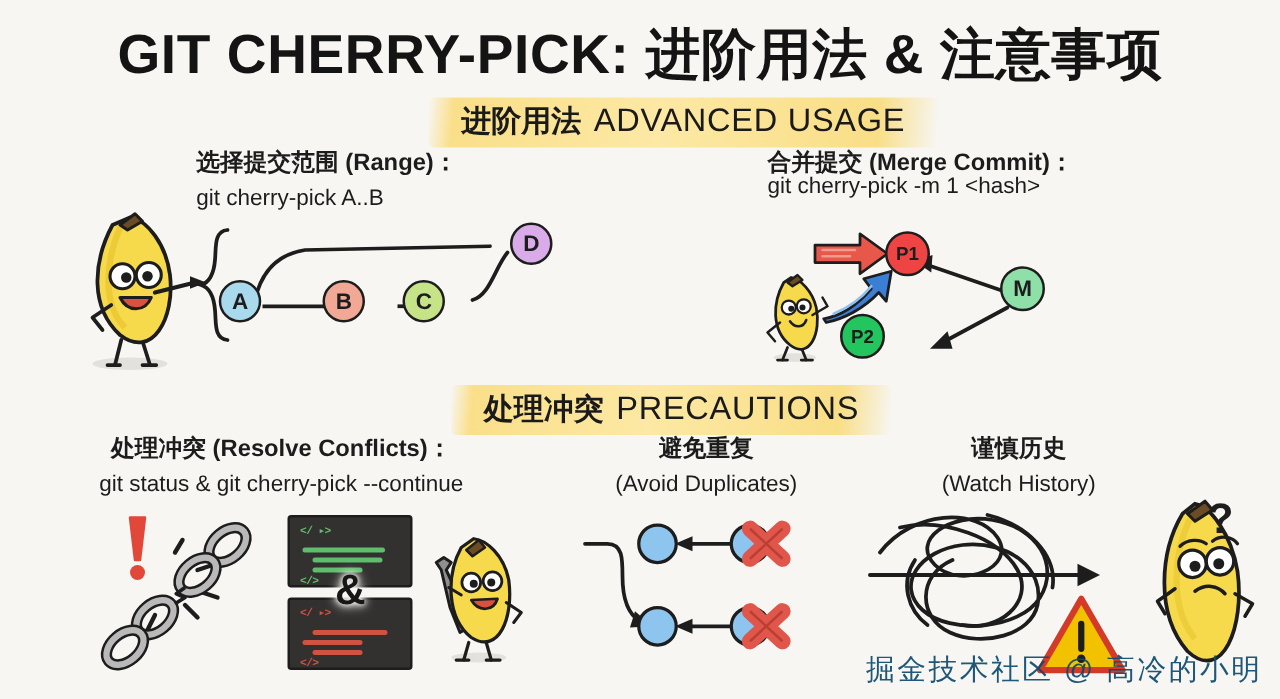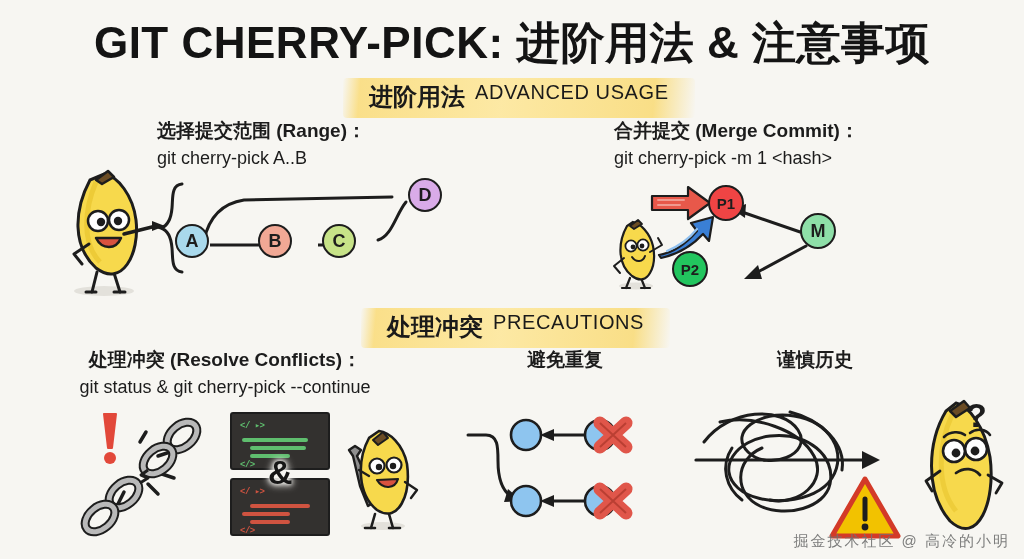--- a/index.html
+++ b/index.html
@@ -27,21 +27,21 @@
     padding:3px 26px 5px 26px;
     color:#1a1a1a;
     background:linear-gradient(95deg,
         rgba(250,225,140,0) 0%,
         rgba(250,222,132,.95) 5%,
         rgba(253,232,160,.95) 45%,
         rgba(249,221,129,.95) 88%,
         rgba(250,225,140,0) 100%);
     border-radius:4px;
   }
-  .banner .en{font-size:20px;font-weight:normal;margin-left:10px;letter-spacing:.6px;}
+  .banner .en{font-size:26px;font-weight:normal;margin-left:10px;letter-spacing:.6px;}
 
   
   .panel-title{font-size:19px;font-weight:bold;white-space:nowrap;line-height:1.35;}
   .panel-cmd{font-size:18px;font-weight:normal;white-space:nowrap;line-height:1.35;}
   .center{text-align:center;}
 
   
   .node{
     position:absolute;border-radius:50%;
     border:2.5px solid #1d1d1d;
@@ -64,21 +64,21 @@
     position:absolute;font-family:"Liberation Mono","DejaVu Sans Mono",monospace;
     font-size:9px;font-weight:bold;letter-spacing:-.5px;
   }
   .amp{
     position:absolute;font-size:34px;font-weight:bold;color:#161616;
     text-shadow:0 0 4px #f7f6f2,0 0 7px #f7f6f2,0 0 10px #f7f6f2;
   }
 
   
   #watermark{
-    bottom:8px;right:14px;font-size:15px;color:#737373;
+    bottom:8px;right:14px;font-size:23px;color:#0c4a6e;
     letter-spacing:2px;white-space:nowrap;opacity:.92;text-align:right;
   }
   
   .qmark{position:absolute;font-size:34px;font-weight:bold;color:#1d1d1d;}
 </style>
 </head>
 <body style="background: rgb(247, 246, 242);">
 
 <div class="stage">
 
@@ -139,21 +139,21 @@
       <path d="M208 70 C222 66 226 44 236 32" stroke="#1d1d1d" stroke-width="3" fill="none" stroke-linecap="round"></path>
     </svg>
   </div>
 
   <div class="node" style="top:224px;left:175px;width:34px;height:34px;background:#a9d9ec;">A</div>
   <div class="node" style="top:224px;left:258px;width:34px;height:34px;background:#f1a895;">B</div>
   <div class="node" style="top:224px;left:322px;width:34px;height:34px;background:#c7e388;">C</div>
   <div class="node" style="top:178px;left:408px;width:34px;height:34px;background:#d9abe8;">D</div>
 
   <div class="abs panel-title" style="top:118px;left:614px;">合并提交 (Merge Commit)：</div>
-  <div class="abs panel-cmd" style="top:146px;left:614px;">git cherry-pick -m 1 &lt;hash&gt;</div>
+  <div class="abs panel-cmd" style="top:136px;left:614px;">git cherry-pick -m 1 &lt;hash&gt;</div>
 
   <div class="abs" style="top:218px;left:608px;">
     <svg width="62" height="72" viewBox="0 0 62 72">
       <ellipse cx="28" cy="68" rx="17" ry="3.5" fill="#e3e1db"></ellipse>
       <path d="M22 60 L18 70 M33 60 L37 70" stroke="#1d1d1d" stroke-width="2.2" stroke-linecap="round"></path>
       <path d="M14 70 L22 70 M33 70 L42 70" stroke="#1d1d1d" stroke-width="2.2" stroke-linecap="round"></path>
       <path d="M19 8 C10 24 9 46 24 58 C40 70 49 48 45 28 C42 15 32 5 25 4 Z" fill="#f7d94c" stroke="#1d1d1d" stroke-width="2.2"></path>
       <path d="M22 8 L30 2 L34 6 L26 11 Z" fill="#6b4c24" stroke="#1d1d1d" stroke-width="1.8" stroke-linejoin="round"></path>
       <circle cx="23" cy="28" r="5.6" fill="#ffffff" stroke="#1d1d1d" stroke-width="1.8"></circle>
       <circle cx="35" cy="27" r="5.6" fill="#ffffff" stroke="#1d1d1d" stroke-width="1.8"></circle>
@@ -264,20 +264,21 @@
       <circle cx="59" cy="45" r="7.5" fill="#ffffff" stroke="#1d1d1d" stroke-width="2.2"></circle>
       <circle cx="44" cy="47" r="3.2" fill="#1d1d1d"></circle>
       <circle cx="58" cy="46" r="3.2" fill="#1d1d1d"></circle>
       <path d="M42 60 C48 70 60 69 63 59 Z" fill="#d9523f" stroke="#1d1d1d" stroke-width="2.2" stroke-linejoin="round"></path>
       <path d="M34 56 L24 50" stroke="#1d1d1d" stroke-width="2.4" stroke-linecap="round"></path>
       <path d="M70 62 L82 70 L76 78" stroke="#1d1d1d" stroke-width="2.4" fill="none" stroke-linecap="round" stroke-linejoin="round"></path>
     </svg>
   </div>
 
   <div class="abs panel-title center" style="top:347px;left:455px;width:220px;">避免重复</div>
+  <div class="abs panel-cmd center" style="top:375px;left:455px;width:220px;">(Avoid Duplicates)</div>
 
   <div class="abs" style="top:405px;left:468px;">
     <svg width="190" height="125" viewBox="0 0 190 125">
 
       <path d="M0 30 L18 30 C30 30 30 42 30 56 C30 74 34 86 44 92" stroke="#1d1d1d" stroke-width="3" fill="none" stroke-linecap="round"></path>
       <path d="M40 84 L54 96 L36 97 Z" fill="#1d1d1d"></path>
 
       <path d="M118 30 L82 30" stroke="#1d1d1d" stroke-width="3" fill="none"></path>
       <path d="M86 24 L72 30 L86 36 Z" fill="#1d1d1d"></path>
 
@@ -293,20 +294,21 @@
         <path d="M132 18 L158 42 M158 18 L132 42"></path>
         <path d="M132 84 L158 108 M158 84 L132 108"></path>
       </g>
       <g stroke="#a63327" stroke-width="2" fill="none" opacity=".65">
         <path d="M132 18 L158 42 M158 18 L132 42 M132 84 L158 108 M158 84 L132 108"></path>
       </g>
     </svg>
   </div>
 
   <div class="abs panel-title center" style="top:347px;left:705px;width:220px;">谨慎历史</div>
+  <div class="abs panel-cmd center" style="top:375px;left:705px;width:220px;">(Watch History)</div>
 
   <div class="abs" style="top:400px;left:690px;">
     <svg width="220" height="130" viewBox="0 0 220 130">
       <g stroke="#1d1d1d" stroke-width="3" fill="none" stroke-linecap="round">
         <path d="M14 42 C40 8 92 6 108 30 C124 54 78 72 58 52 C38 32 70 10 104 16 C140 22 158 52 142 78 C126 104 70 108 48 88 C26 68 46 40 80 36 C118 32 146 56 140 84 C135 108 96 118 70 106 C44 94 44 60 72 48"></path>
         <path d="M30 22 C64 14 110 30 124 56 C138 82 108 106 80 100"></path>
         <path d="M100 12 C132 20 156 44 152 70"></path>
         <path d="M52 100 C36 88 30 66 42 48"></path>
       </g>
 

